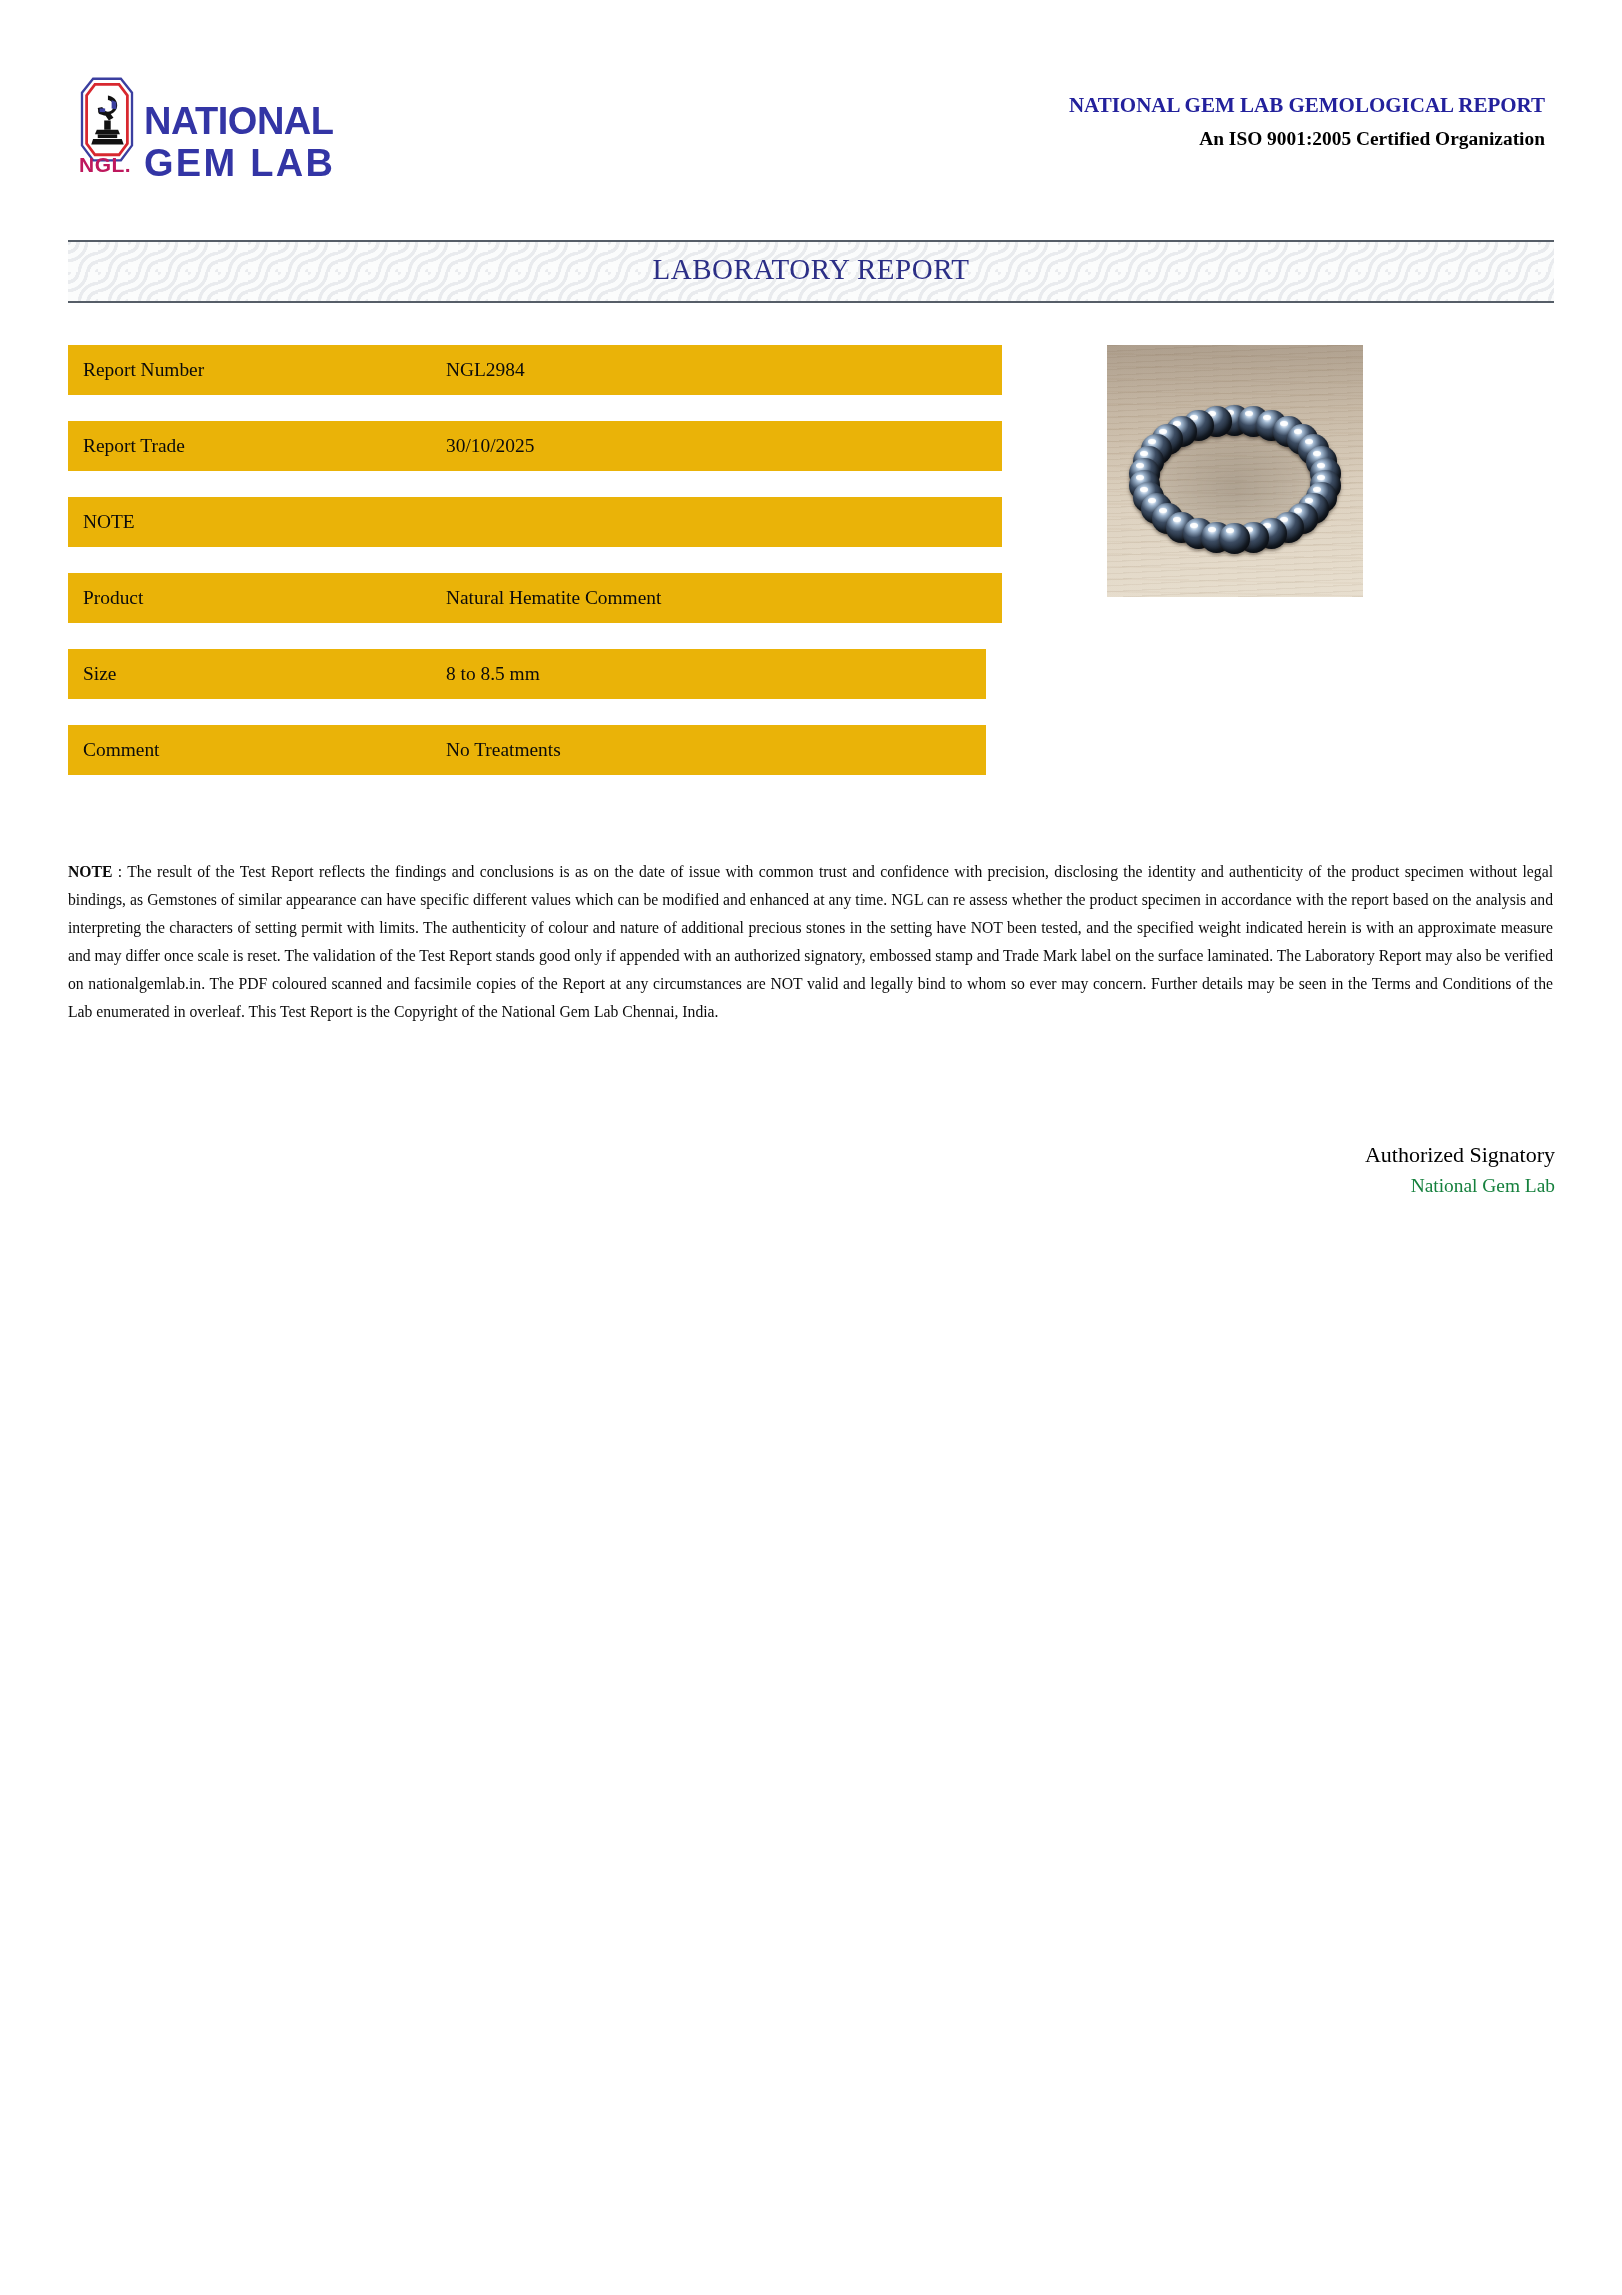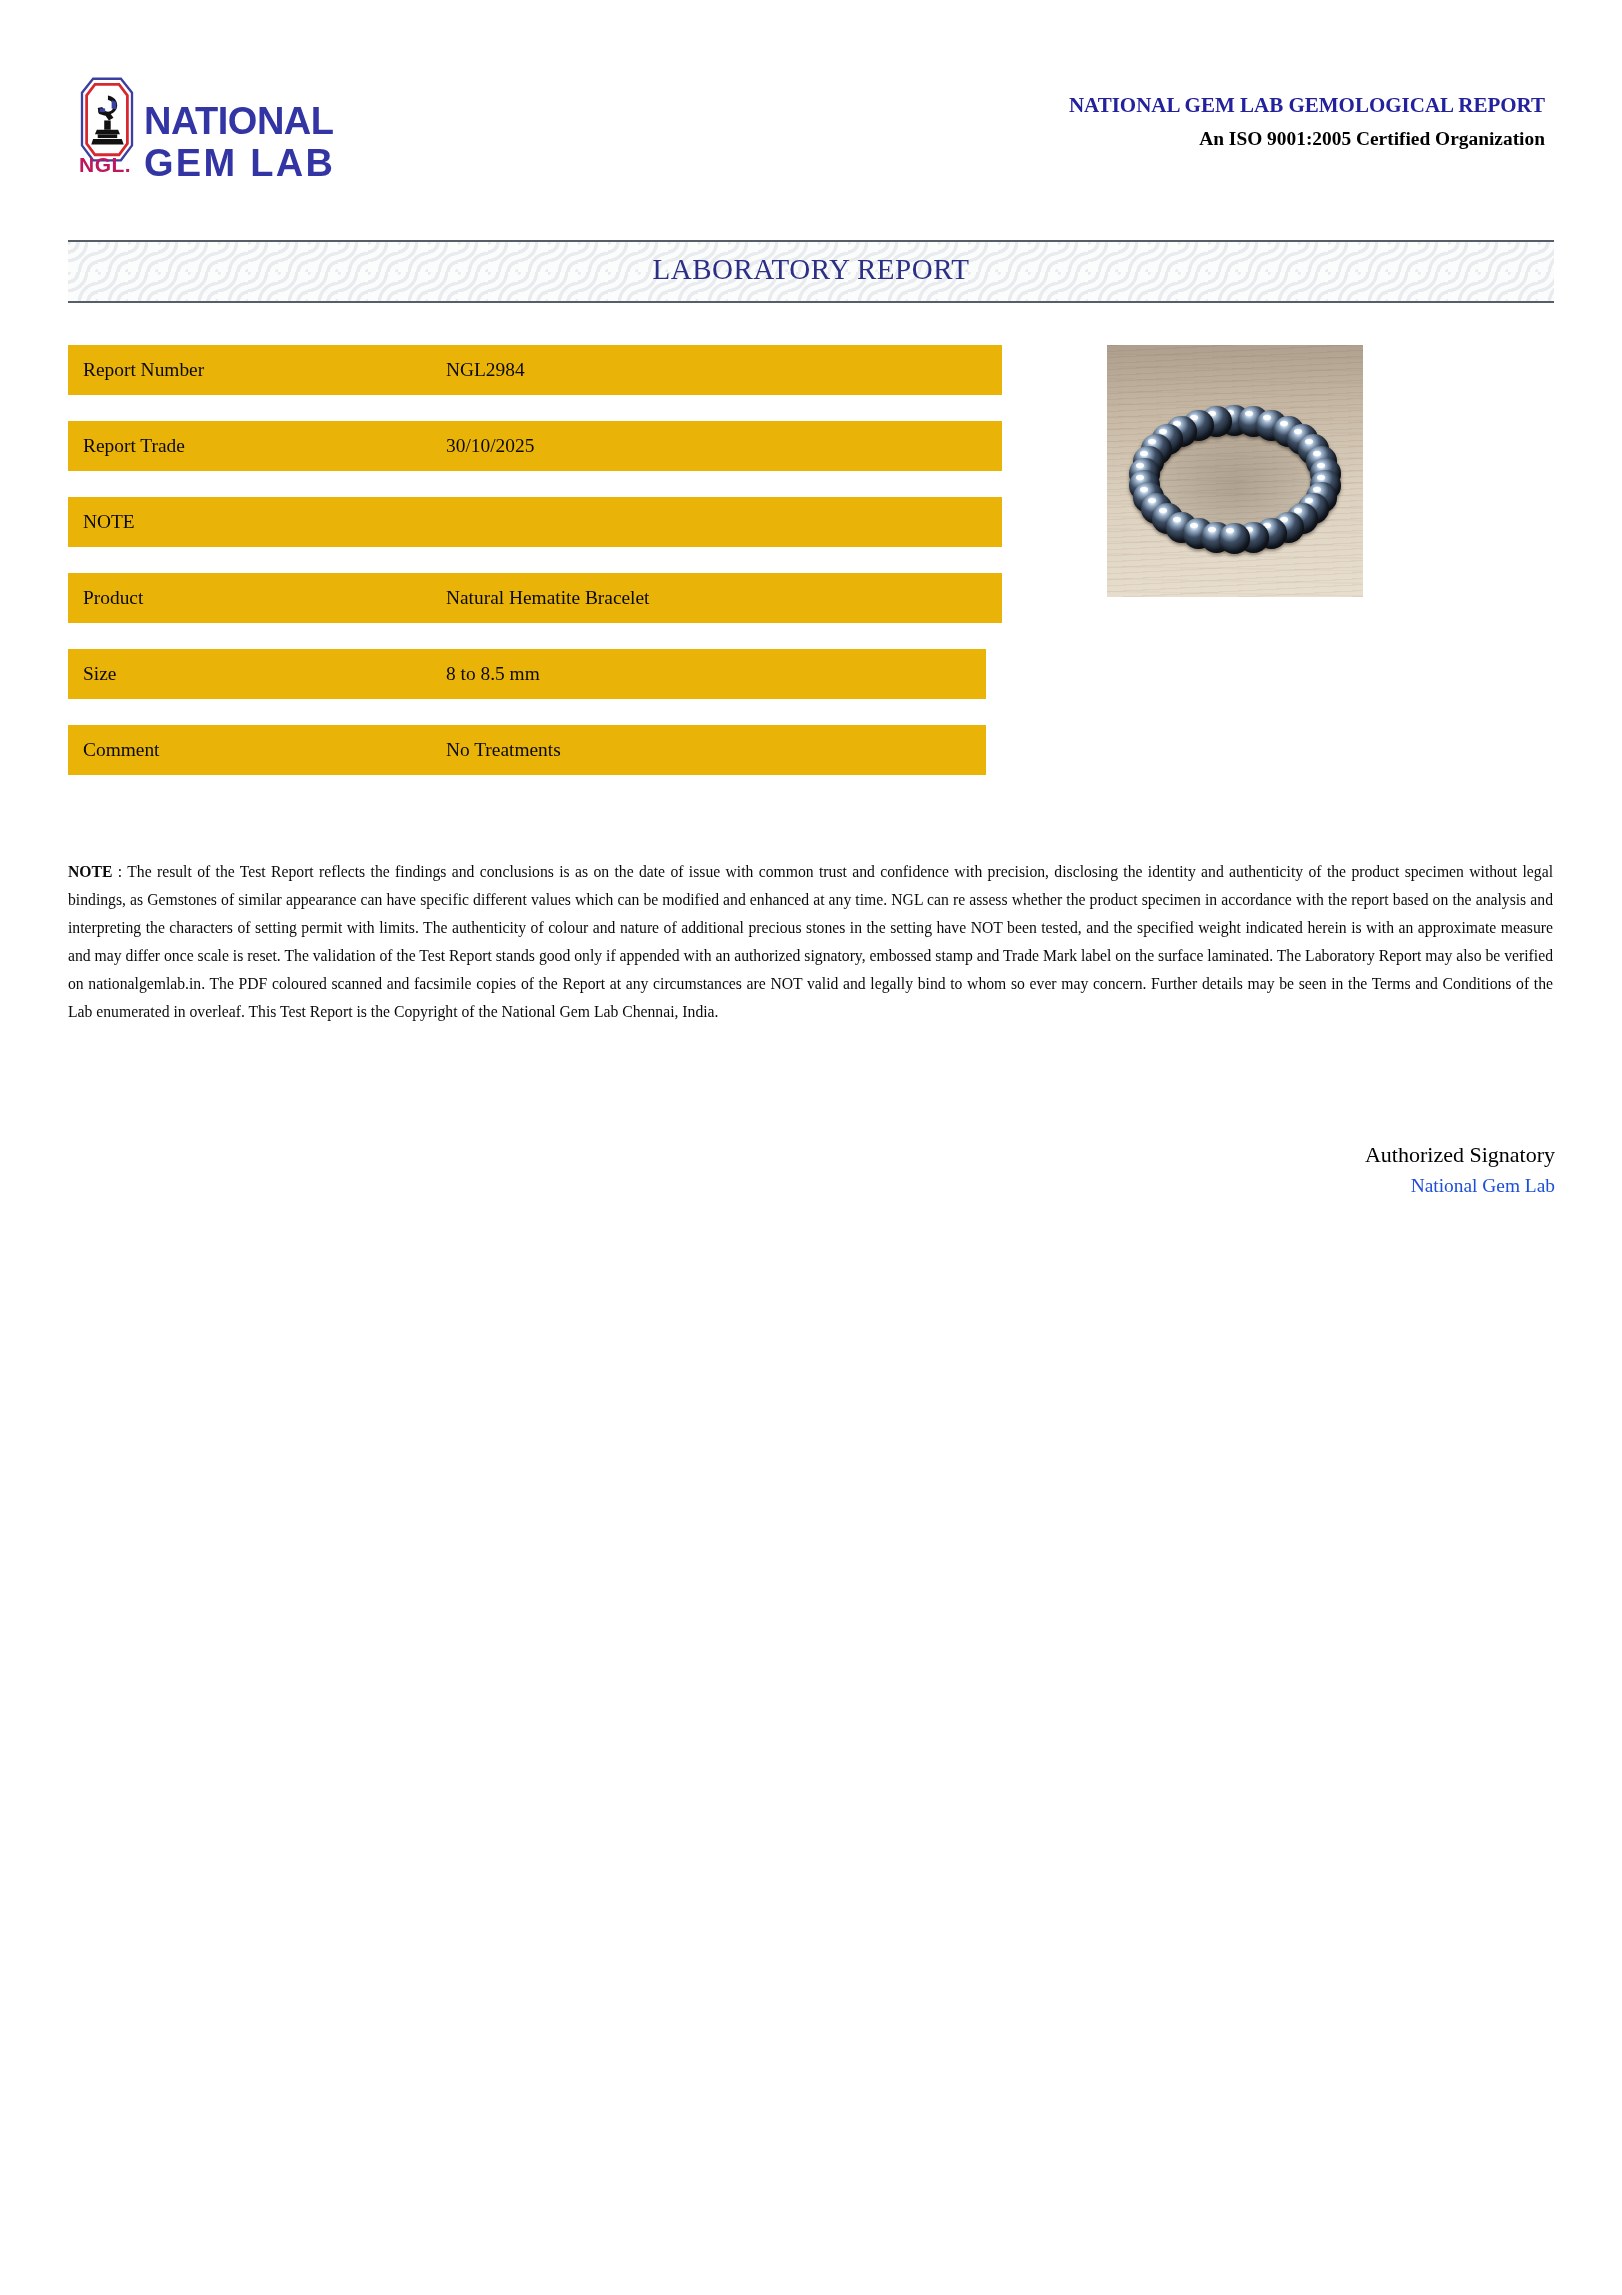--- a/index.html
+++ b/index.html
@@ -221,21 +221,21 @@
     text-align: right;
   }
   .sig-title {
     font-size: 22px;
     font-weight: normal;
     color: #000000;
     white-space: nowrap;
   }
   .sig-sub {
     font-size: 19.4px;
-    color: #1d4ed8;
+    color: #15803d;
     margin-top: 6.5px;
     white-space: nowrap;
   }
 </style>
 </head>
 <body>
 
 <div class="header">
 
   <div class="logo-block">
@@ -288,21 +288,21 @@
     <div class="row-label">Report Trade</div>
     <div class="row-value">30/10/2025</div>
   </div>
 
   <div class="row">
     <div class="row-label">NOTE</div>
   </div>
 
   <div class="row">
     <div class="row-label">Product</div>
-    <div class="row-value">Natural Hematite Bracelet</div>
+    <div class="row-value">Natural Hematite Comment</div>
   </div>
 
   <div class="row narrow">
     <div class="row-label">Size</div>
     <div class="row-value">8 to 8.5 mm</div>
   </div>
 
   <div class="row narrow">
     <div class="row-label">Comment</div>
     <div class="row-value">No Treatments</div>

